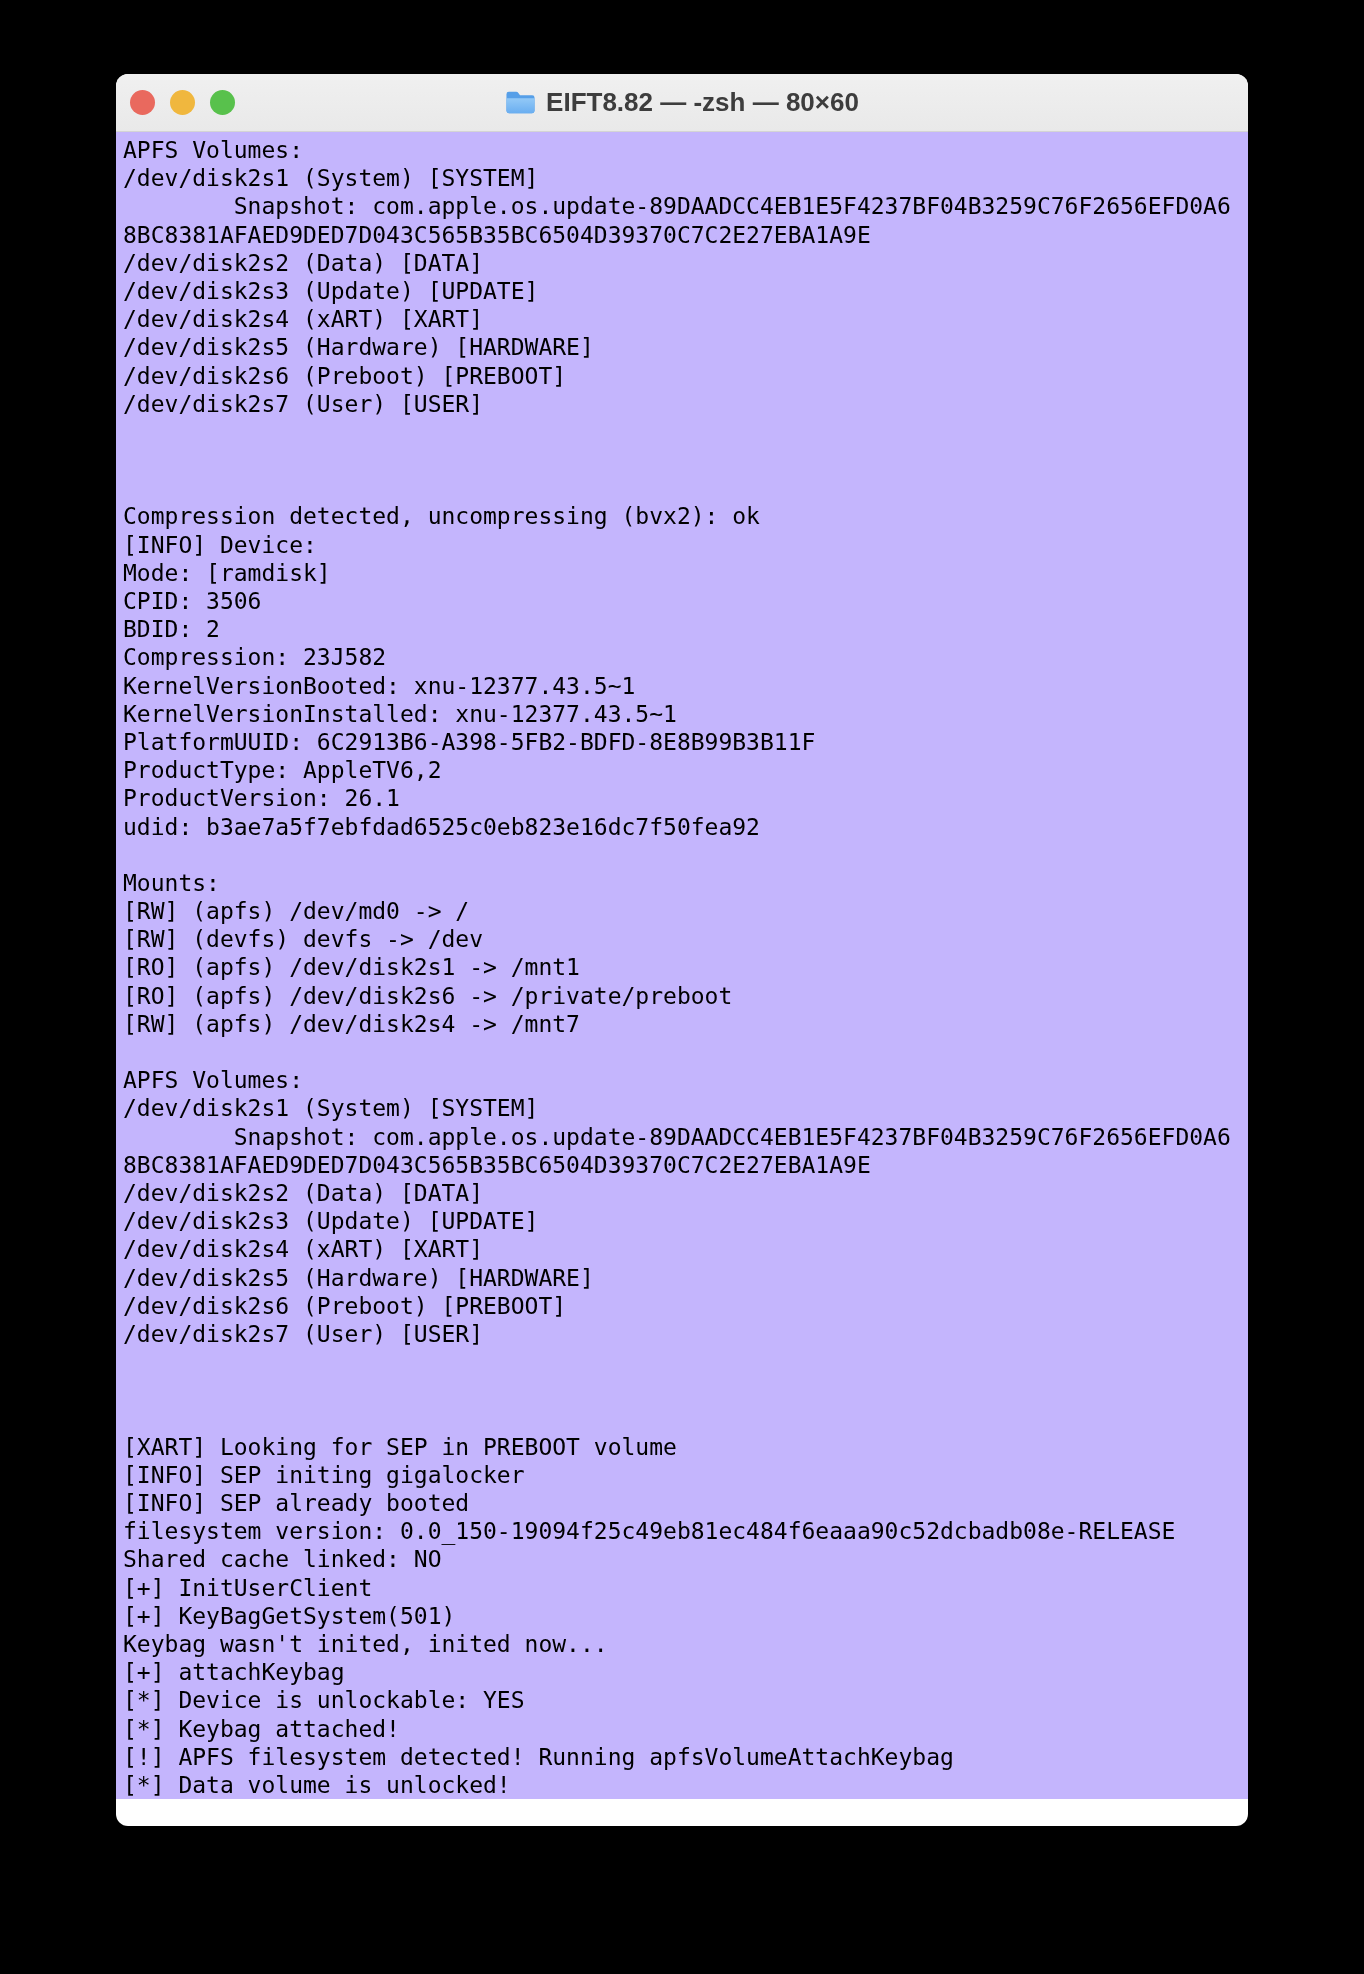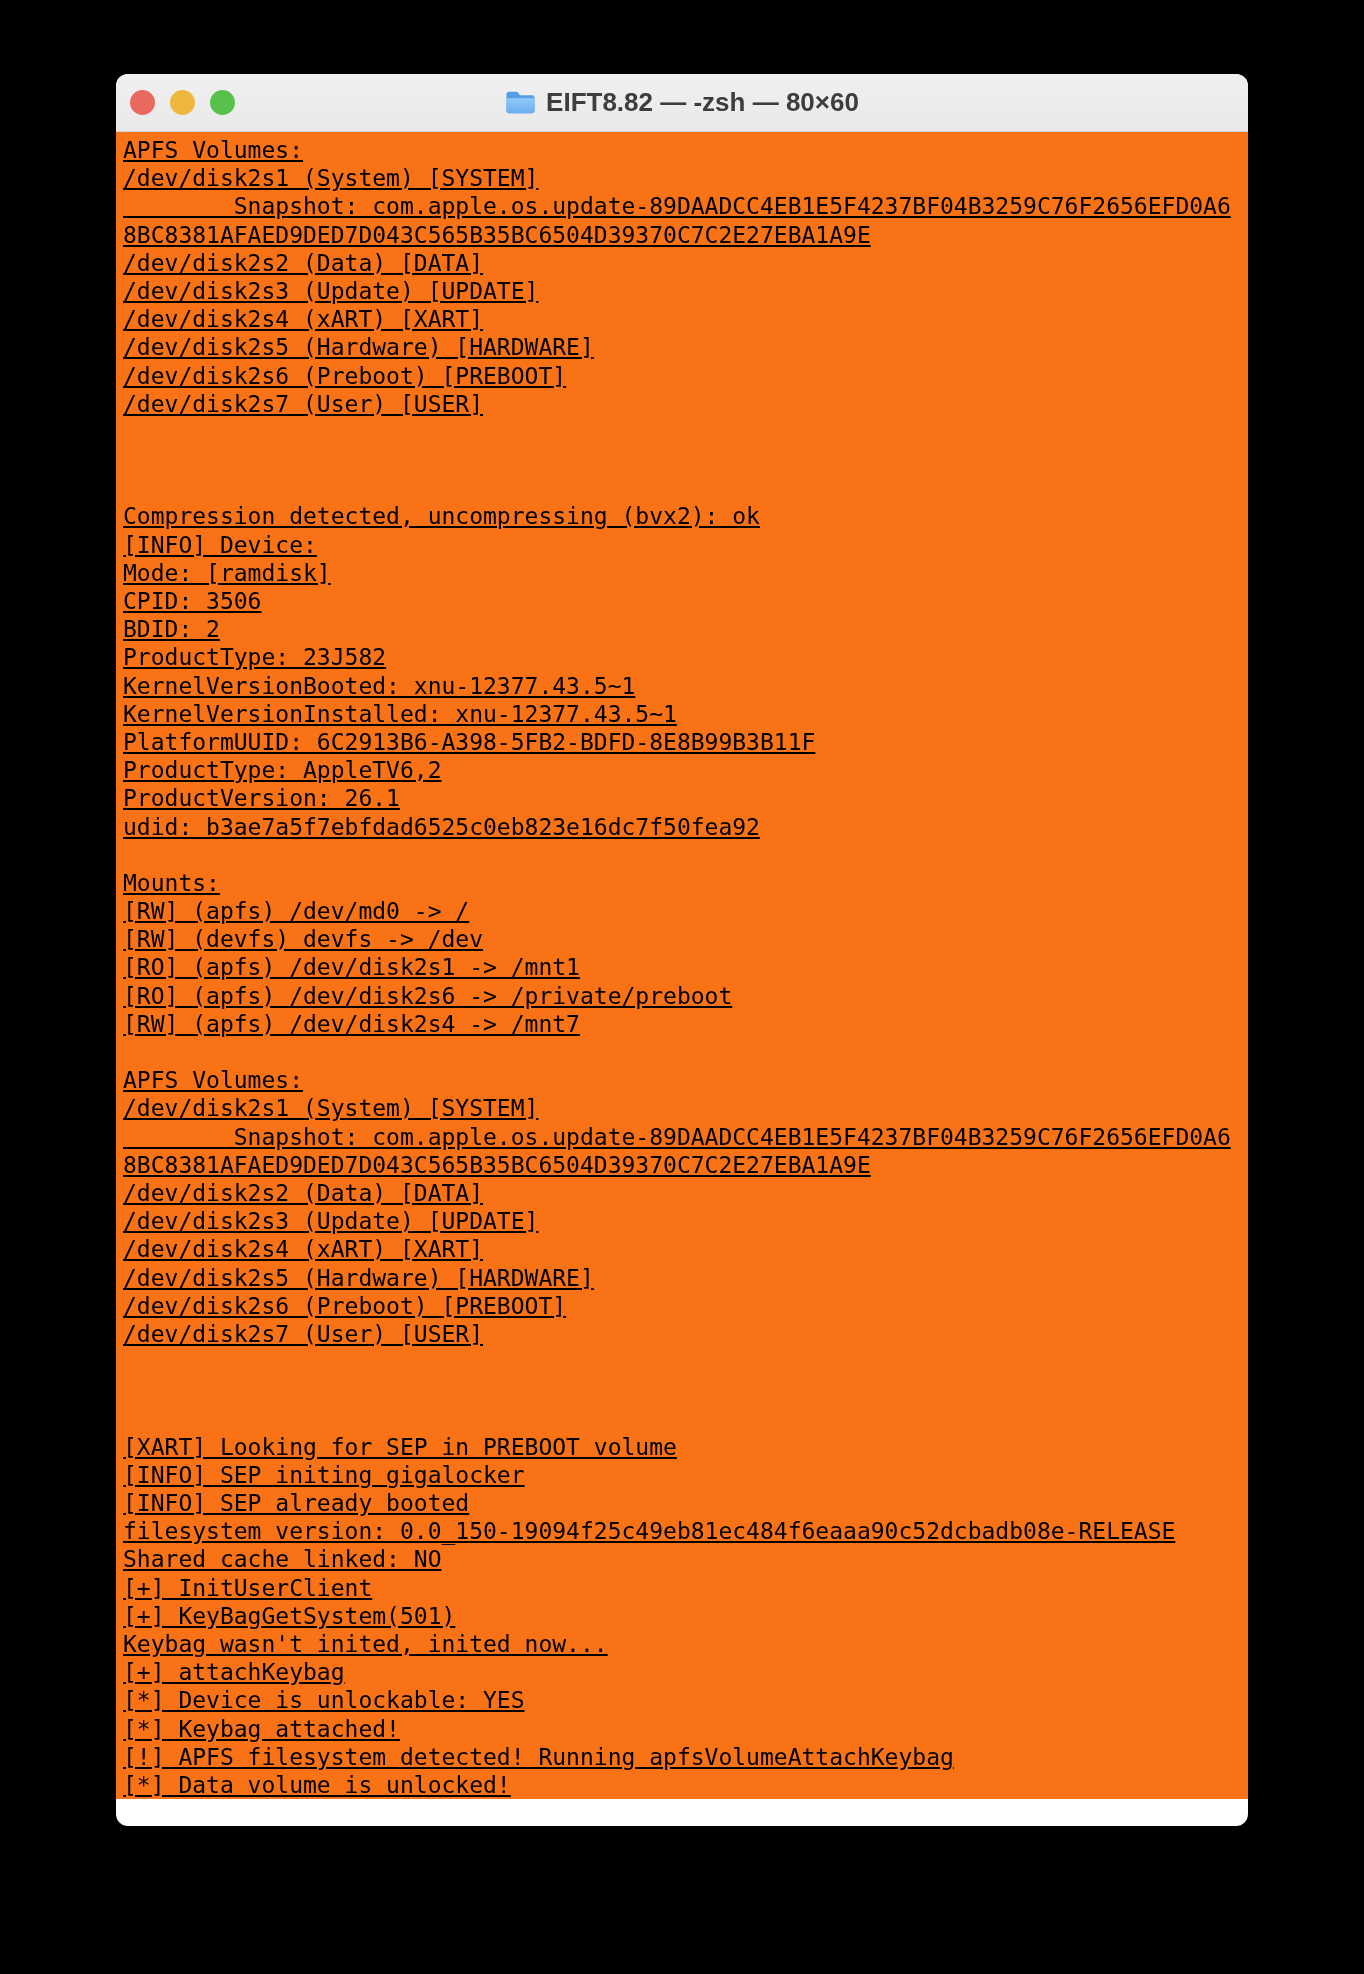--- a/index.html
+++ b/index.html
@@ -13,21 +13,20 @@
   }
   .window {
     position: absolute;
     left: 116px;
     top: 74px;
     width: 1132px;
     height: 1752px;
     background: #ffffff;
     border-radius: 12px;
     overflow: hidden;
-    text-decoration: underline;
   }
   .titlebar {
     height: 57px;
     background: linear-gradient(#f0f0f0, #e9e9e9);
     border-bottom: 1px solid #d4d4d4;
     display: flex;
     align-items: center;
     position: relative;
   }
   .lights {
@@ -60,21 +59,21 @@
   }
   .window-title {
     font-size: 26px;
     font-weight: 700;
     color: #3d3d3d;
     letter-spacing: 0px;
     white-space: nowrap;
   }
   .terminal-body {
     padding: 4px 8px 0 7px;
-    background: #f97316;
+    background: #c4b5fd;
   }
   .term-line {
     font-family: "DejaVu Sans Mono", "Liberation Mono", monospace;
     font-size: 23px;
     line-height: 28.2px;
     height: 28.2px;
     color: #000000;
     white-space: pre;
     overflow: hidden;
   }
@@ -116,21 +115,21 @@
       <div class="term-line">/dev/disk2s6 (Preboot) [PREBOOT]</div>
       <div class="term-line">/dev/disk2s7 (User) [USER]</div>
       <div class="term-line"></div>
       <div class="term-line"></div>
       <div class="term-line"></div>
       <div class="term-line">Compression detected, uncompressing (bvx2): ok</div>
       <div class="term-line">[INFO] Device:</div>
       <div class="term-line">Mode: [ramdisk]</div>
       <div class="term-line">CPID: 3506</div>
       <div class="term-line">BDID: 2</div>
-      <div class="term-line">ProductType: 23J582</div>
+      <div class="term-line">Compression: 23J582</div>
       <div class="term-line">KernelVersionBooted: xnu-12377.43.5~1</div>
       <div class="term-line">KernelVersionInstalled: xnu-12377.43.5~1</div>
       <div class="term-line">PlatformUUID: 6C2913B6-A398-5FB2-BDFD-8E8B99B3B11F</div>
       <div class="term-line">ProductType: AppleTV6,2</div>
       <div class="term-line">ProductVersion: 26.1</div>
       <div class="term-line">udid: b3ae7a5f7ebfdad6525c0eb823e16dc7f50fea92</div>
       <div class="term-line"></div>
       <div class="term-line">Mounts:</div>
       <div class="term-line">[RW] (apfs) /dev/md0 -&gt; /</div>
       <div class="term-line">[RW] (devfs) devfs -&gt; /dev</div>

